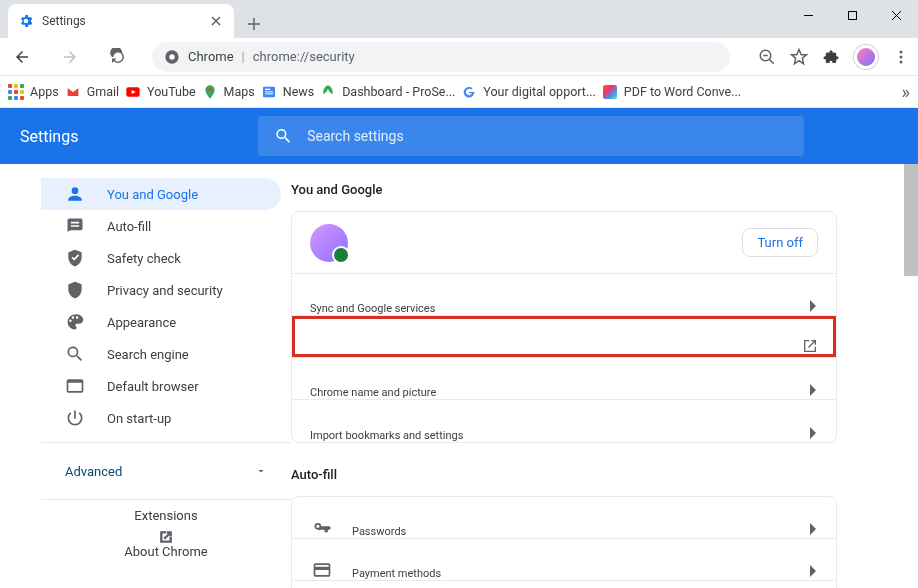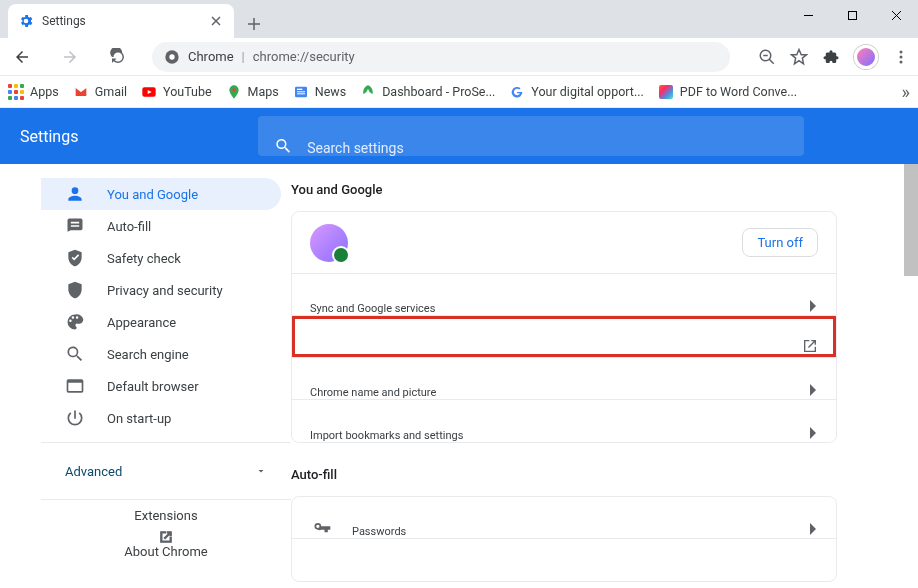--- a/index.html
+++ b/index.html
@@ -21,31 +21,31 @@
 .nav-btn.disabled { color: #bdc1c6; }
 .omnibox { flex: 1; height: 30px; background: #f1f3f4; border-radius: 15px; display: flex; align-items: center; padding: 0 12px; gap: 8px; color: #5f6368; }
 .omnibox .chrome-label { color: #3c4043; }
 .omnibox .sep { color: #9aa0a6; }
 .omnibox .url { color: #5f6368; }
 .url-icons { display: flex; align-items: center; gap: 14px; margin-left: 8px; }
 .url-icon { width: 18px; height: 18px; display: flex; align-items: center; justify-content: center; color: #5f6368; cursor: pointer; }
 .avatar-small { width: 24px; height: 24px; border-radius: 50%; background: linear-gradient(135deg, #ff7eb9, #7e6fff); border: 3px solid #fff; box-shadow: 0 0 0 1px #ccc; }
 
 
-.bookmarks { height: 32px; background: #fff; display: flex; align-items: center; padding: 0 8px; gap: 14px; border-bottom: 1px solid #e8eaed; font-size: 12.5px; color: #3c4043; }
+.bookmarks { height: 32px; background: #fff; display: flex; align-items: center; padding: 0 8px; gap: 6px; border-bottom: 1px solid #e8eaed; font-size: 12.5px; color: #3c4043; }
 .bm { display: flex; align-items: center; gap: 6px; cursor: pointer; }
 .bm-icon { width: 16px; height: 16px; display: flex; align-items: center; justify-content: center; }
 .bm-more { margin-left: auto; color: #5f6368; cursor: pointer; font-size: 18px; }
 .apps-icon { display: grid; grid-template-columns: repeat(3, 4px); gap: 2px; }
 .apps-icon span { width: 4px; height: 4px; border-radius: 1px; }
 
 
 .settings-header { height: 56px; background: #1a73e8; display: flex; align-items: center; padding: 0 20px; color: #fff; }
 .settings-title { font-size: 16px; font-weight: 400; }
-.search-box { margin-left: 180px; width: 546px; height: 40px; background: rgba(255,255,255,0.14); border-radius: 4px; display: flex; align-items: flex-end; padding: 0 16px; gap: 14px; color: #fff; }
+.search-box { margin-left: 180px; width: 546px; height: 40px; background: rgba(255,255,255,0.14); border-radius: 4px; display: flex; align-items: center; padding: 0 16px; gap: 14px; color: #fff; }
 .search-box input { background: transparent; border: none; outline: none; color: #fff; font-size: 14px; width: 100%; }
 .search-box input::placeholder { color: rgba(255,255,255,0.85); }
 
 
 .content { display: flex; height: calc(588px - 38px - 38px - 32px - 56px); background: #fff; position: relative; margin-left: 41px; }
 
 
 .sidebar { width: 250px; padding: 14px 0; overflow-y: auto; }
 .side-item { height: 32px; display: flex; align-items: center; padding: 0 24px; gap: 22px; font-size: 13px; color: #3c4043; cursor: pointer; border-radius: 0 16px 16px 0; margin-right: 10px; }
 .side-item.active { color: #1a73e8; background: #e8f0fe; }
@@ -382,20 +382,31 @@
               <svg width="20" height="20" viewBox="0 0 24 24" fill="#5f6368">
                 <path d="M7 14a4 4 0 114-4h11v4h-3v3h-4v-3h-4a4 4 0 01-4 0zm0-2a2 2 0 10-2-2 2 2 0 002 2z"></path>
               </svg>
             </div>
           <span>Passwords</span>
           <span class="arrow"><svg width="8" height="12" viewBox="0 0 8 12">
                 <path d="M0 0l6 6-6 6z" fill="#5f6368"></path>
               </svg></span>
         </div>
         <div class="card-row">
+          <div class="r-icon">
+              <svg width="20" height="20" viewBox="0 0 24 24" fill="#5f6368">
+                <path d="M20 4H4a2 2 0 00-2 2v12a2 2 0 002 2h16a2 2 0 002-2V6a2 2 0 00-2-2zm0 14H4v-6h16zm0-10H4V6h16z"></path>
+              </svg>
+            </div>
+          <span>Payment methods</span>
+          <span class="arrow"><svg width="8" height="12" viewBox="0 0 8 12">
+                <path d="M0 0l6 6-6 6z" fill="#5f6368"></path>
+              </svg></span>
+        </div>
+        <div class="card-row">
           
           
           
         </div>
       </div>
     </div>
   </div>
 
   <div class="scrollbar">
     <div class="scrollthumb"></div>

